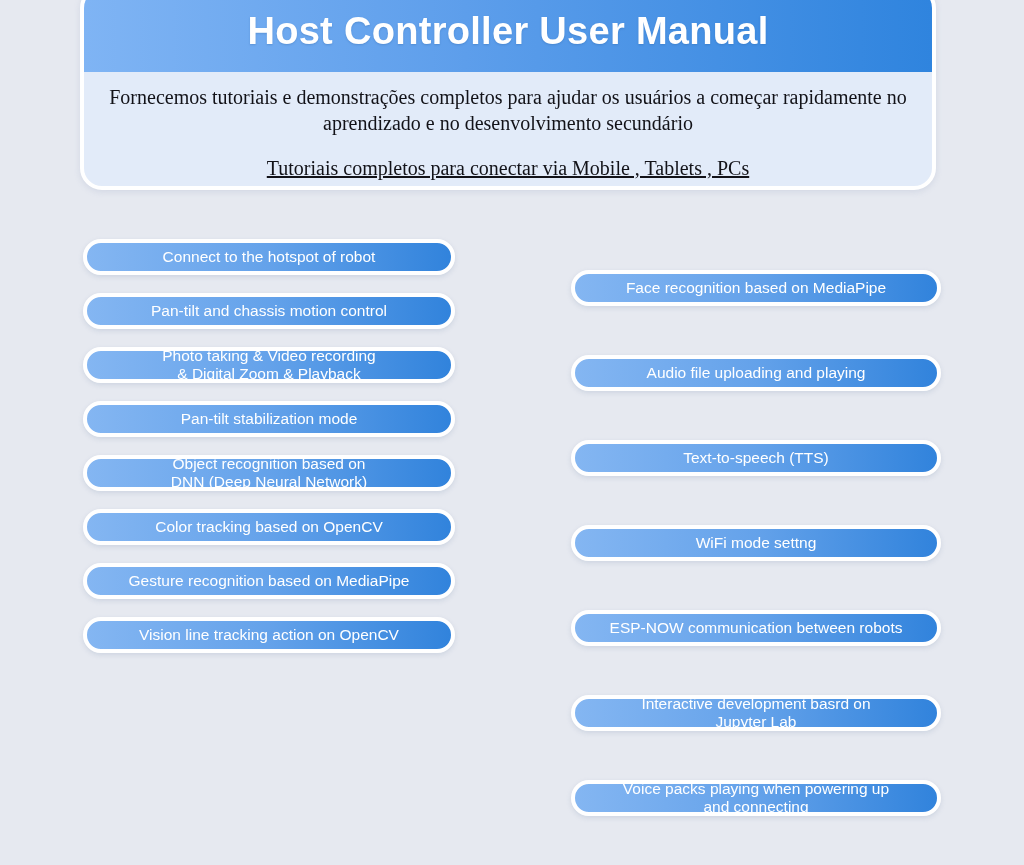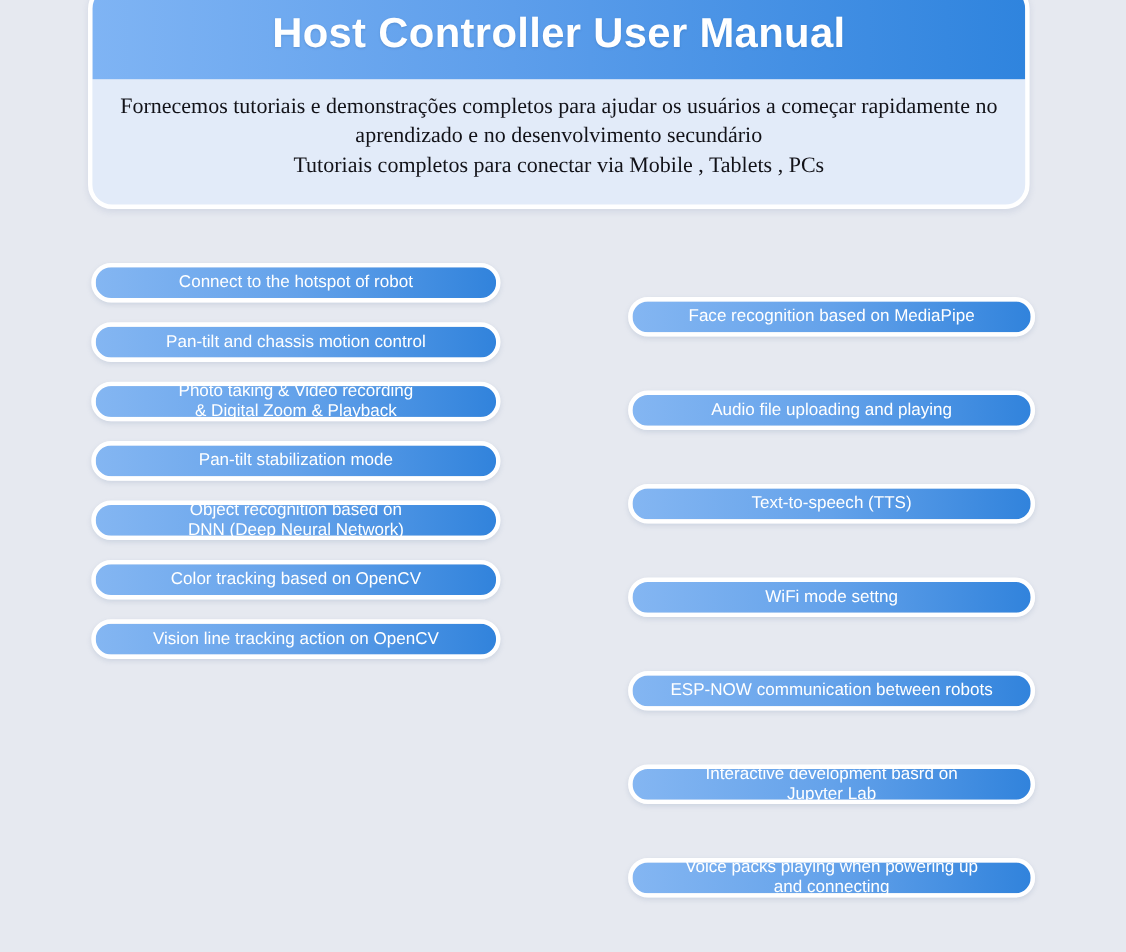--- a/index.html
+++ b/index.html
@@ -58,20 +58,22 @@
 
   .header-sub {
     font-family: "Liberation Serif", serif;
     color: #121218;
     font-size: 20px;
     line-height: 1.32;
     margin: 0;
   }
 
   .header-sub.second {
+    margin-top: 18px;
+    text-decoration: underline;
   }
 
   
   .columns {
     position: absolute;
     left: 0;
     top: 239px;
     width: 1024px;
     display: flex;
     justify-content: center;
@@ -127,20 +129,21 @@
 
     <div class="column left">
       <div class="pill">Connect to the hotspot of robot</div>
       <div class="pill">Pan-tilt and chassis motion control</div>
       <div class="pill">Photo taking &amp; Video recording
 &amp; Digital Zoom &amp; Playback</div>
       <div class="pill">Pan-tilt stabilization mode</div>
       <div class="pill">Object recognition based on
 DNN (Deep Neural Network)</div>
       <div class="pill">Color tracking based on OpenCV</div>
+      <div class="pill">Gesture recognition based on MediaPipe</div>
       <div class="pill">Vision line tracking action on OpenCV</div>
     </div>
 
     <div class="column right">
       <div class="pill">Face recognition based on MediaPipe</div>
       <div class="pill">Audio file uploading and playing</div>
       <div class="pill">Text-to-speech (TTS)</div>
       <div class="pill">WiFi mode settng</div>
       <div class="pill">ESP-NOW communication between robots</div>
       <div class="pill">Interactive development basrd on

